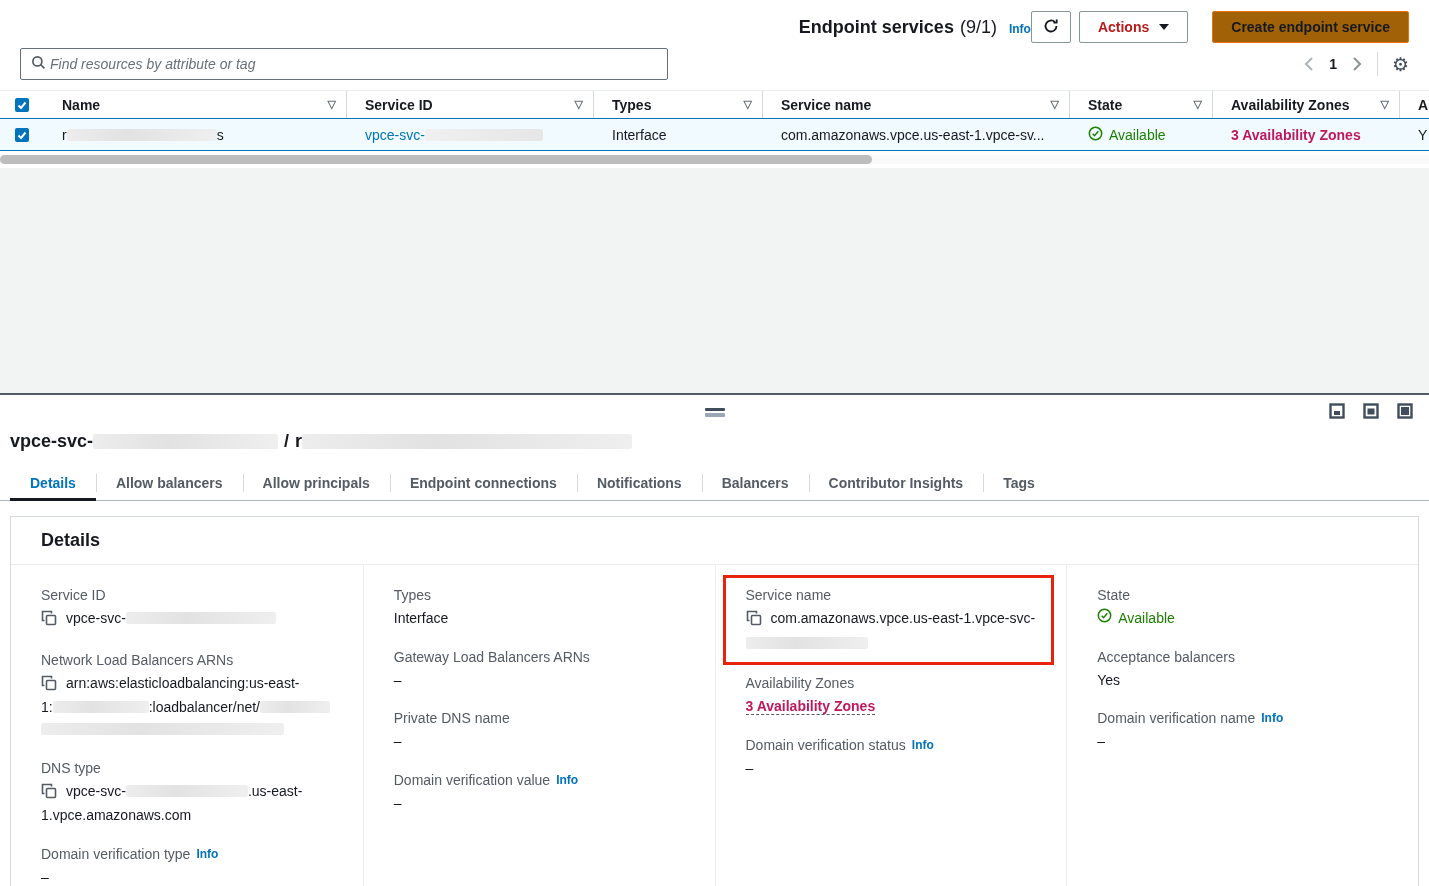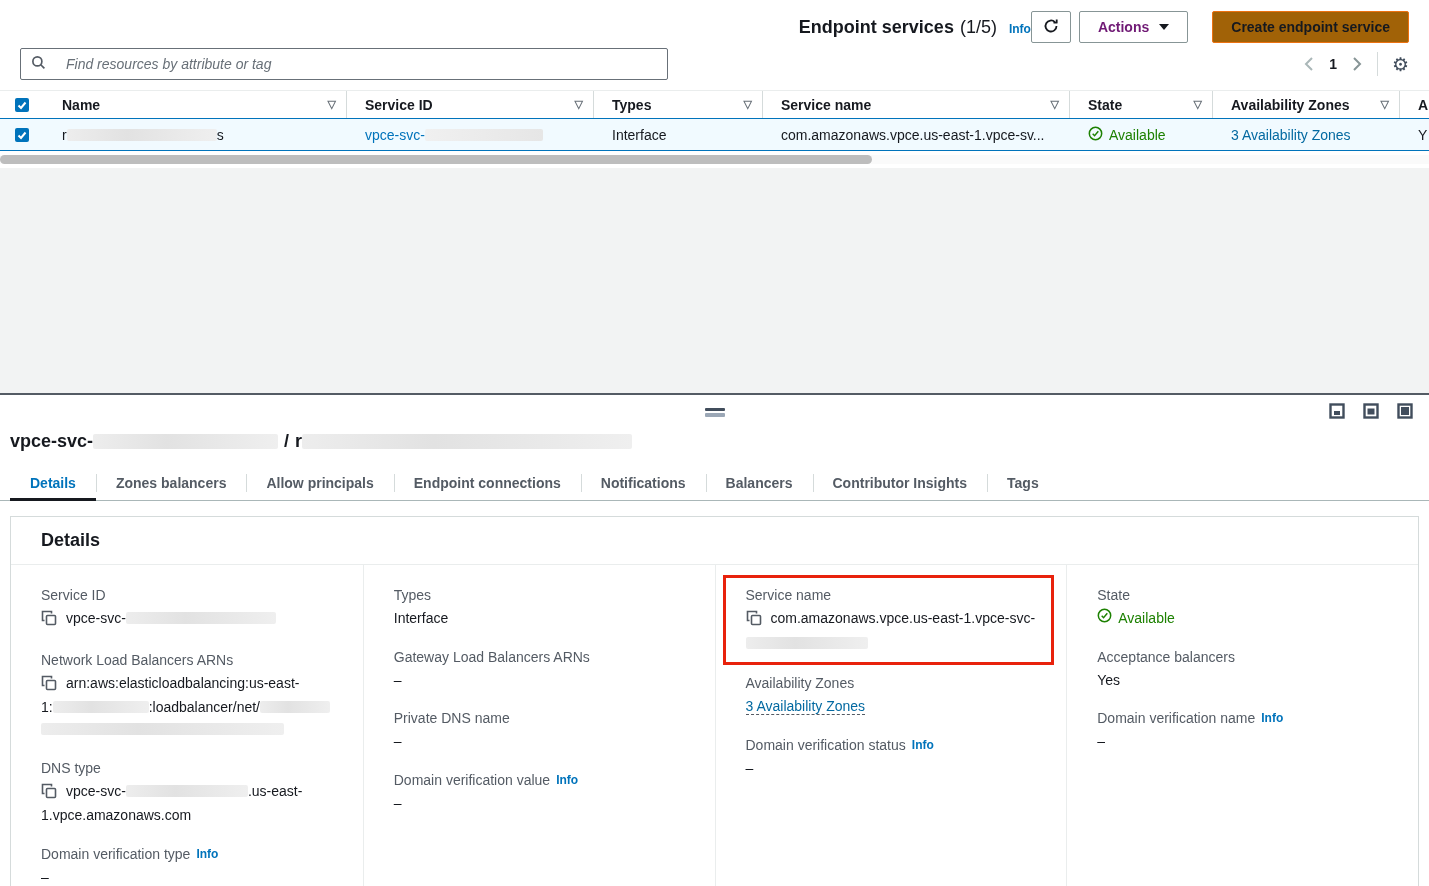--- a/index.html
+++ b/index.html
@@ -9,31 +9,31 @@
   
   .table-section { height:168px; background:#fff; position:relative; }
   .page-header { display:flex; justify-content:flex-end; align-items:center;
     padding:12px 20px 0 20px; height:42px; }
   .title-wrap { display:flex; align-items:baseline; gap:6px; }
   .page-title { font-size:18px; font-weight:700; }
   .page-count { font-size:18px; font-weight:400; color:#16191f; }
   .info-link { font-size:12px; font-weight:700; color:#0073bb; text-decoration:none; margin-left:6px; cursor:pointer; }
   .header-actions { display:flex; gap:8px; align-items:center; }
   .btn { height:32px; border:1px solid #879596; border-radius:2px; background:#fff;
-    font-weight:700; font-size:14px; color:#701a75; display:flex; align-items:center;
+    font-weight:700; font-size:14px; color:#b91c1c; display:flex; align-items:center;
     justify-content:center; padding:0 18px; cursor:pointer; font-family:inherit; }
   .btn-icon { width:40px; padding:0; }
   .btn-primary { background:#a16207; border-color:#ec7211; color:#16191f;margin-left:16px; }
   .caret-down { display:inline-block; width:0; height:0; border-left:5px solid transparent;
     border-right:5px solid transparent; border-top:6px solid #16191f; margin-left:10px; }
 
   .toolbar-row { display:flex; justify-content:space-between; align-items:center;
     padding:0 20px; margin-top:6px; height:32px; }
   .search-box { width:648px; height:32px; border:1px solid #687078; border-radius:2px;
-    display:flex; align-items:center; padding:0 10px; gap:20px; background:#fff; }
+    display:flex; align-items:center; padding:0 10px; gap:4px; background:#fff; }
   .search-box input { border:none; outline:none; flex:1; font-size:14px;
     font-style:italic; color:#16191f; font-family:inherit; background:transparent; }
   .search-box input::placeholder { color:#687078; font-style:italic; }
   .paging { display:flex; align-items:center; gap:14px; }
   .pg-btn { background:none; border:none; cursor:pointer; display:flex; align-items:center; }
   .pg-num { font-weight:700; font-size:14px; }
   .pg-divider { width:1px; height:24px; background:#d5dbdb; }
   .gear { font-size:19px; color:#414d5c; line-height:1; cursor:pointer; background:none; border:none; }
 
   
@@ -48,21 +48,21 @@
   .trow { height:33px; background:#f1faff; border-top:1px solid #0073bb; border-bottom:1px solid #0073bb; }
   .td { padding:0 10px 0 18px; white-space:nowrap; overflow:hidden; }
   .col-check { width:44px; padding:0 0 0 15px; display:flex; align-items:center; border-right:none; }
   .col-name { width:303px; } .col-sid { width:247px; } .col-types { width:169px; }
   .col-sname { width:307px; } .col-state { width:143px; } .col-az { width:187px; }
   .col-last { width:229px; }
   .checkbox { width:14px; height:14px; background:#0073bb; border-radius:2px; display:inline-flex;
     align-items:center; justify-content:center; cursor:pointer; }
   .checkbox svg { width:10px; height:10px; }
   .link { color:#0073bb; text-decoration:none; border-bottom:1px solid #0073bb; cursor:pointer; }
-  .az-link { color:#0369a1; border-bottom:1px dashed #545b64; cursor:pointer; }
+  .az-link { color:#be185d; border-bottom:1px dashed #545b64; cursor:pointer;font-weight:bold; }
   .state-cell { display:flex; align-items:center; gap:6px; color:#1d8102; }
 
   .hscroll { margin-top:4px; height:9px; width:1429px; background:#fafafa; position:relative; }
   .hscroll .thumb { position:absolute; left:0; top:0; height:9px; width:872px;
     background:#bdbdbd; border-radius:5px; cursor:pointer; }
 
   
   .redact { display:inline-block; height:12px; border-radius:2px; vertical-align:baseline;
     background:linear-gradient(90deg,#ededed 0%,#e2e2e2 40%,#efefef 100%); transform:translateY(1px); }
   .redact.tall { height:15px; transform:translateY(2px); }
@@ -102,21 +102,21 @@
   .state-value { display:flex; align-items:center; gap:6px; color:#1d8102; font-weight:400; }
   .red-box { border:3px solid #e8220c; padding:9px 14px 8px 20px; margin:-12px -18px 10px -23px; }
 </style>
 </head>
 <body>
 
 <section class="table-section">
   <div class="page-header">
     <div class="title-wrap">
       <h1 class="page-title">Endpoint services</h1>
-      <span class="page-count">(1/5)</span>
+      <span class="page-count">(9/1)</span>
       <a class="info-link">Info</a>
     </div>
     <div class="header-actions">
       <button class="btn btn-icon">
         <span>
           <svg width="16" height="16" viewBox="0 0 16 16" fill="none" stroke="#16191f" stroke-width="1.8">
             <path d="M13.5 8a5.5 5.5 0 1 1-1.6-3.9"></path>
               <path d="M13.7 1.5v3.2h-3.2" stroke-linejoin="round"></path>
           </svg>
         </span>
@@ -262,21 +262,21 @@
   </div>
 
   <h2 class="panel-title">
     <span><span>vpce-svc-</span><span class="redact tall" style="width:185px"></span></span>
     <span>/</span>
     <span><span>r</span><span class="redact tall" style="width:330px"></span></span>
   </h2>
 
   <nav class="tabs">
     <span class="tab active">Details</span>
-    <span class="tab">Zones balancers</span>
+    <span class="tab">Allow balancers</span>
     <span class="tab">Allow principals</span>
     <span class="tab">Endpoint connections</span>
     <span class="tab">Notifications</span>
     <span class="tab">Balancers</span>
     <span class="tab">Contributor Insights</span>
     <span class="tab">Tags</span>
   </nav>
 
   <div class="card">
     <div class="card-header">Details</div>

